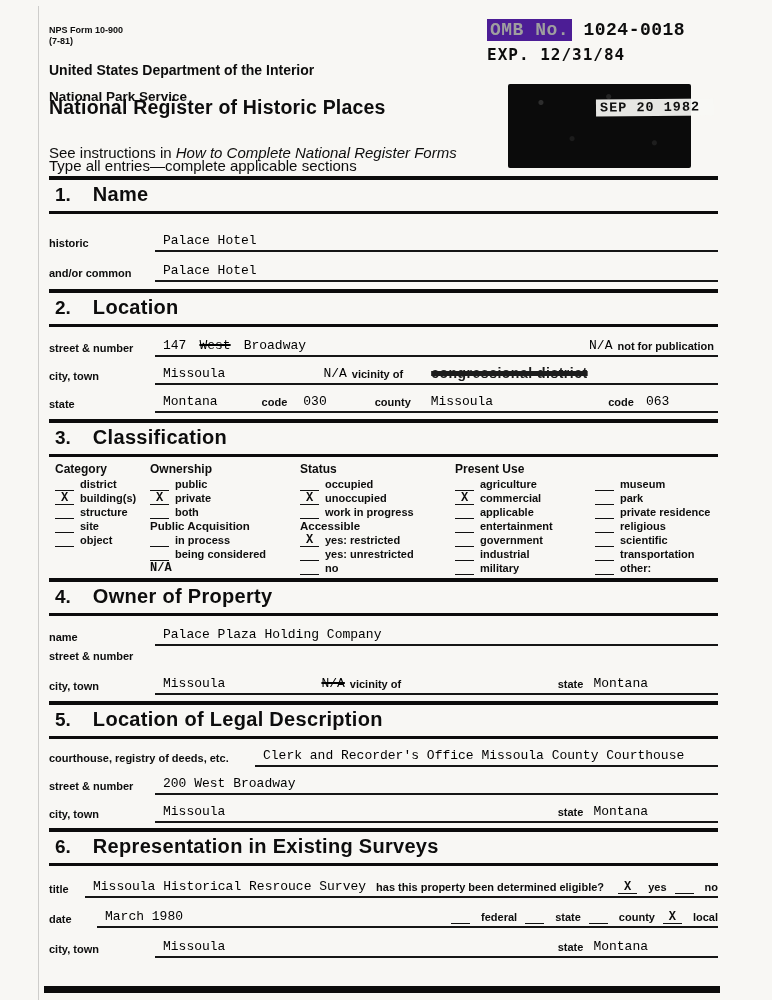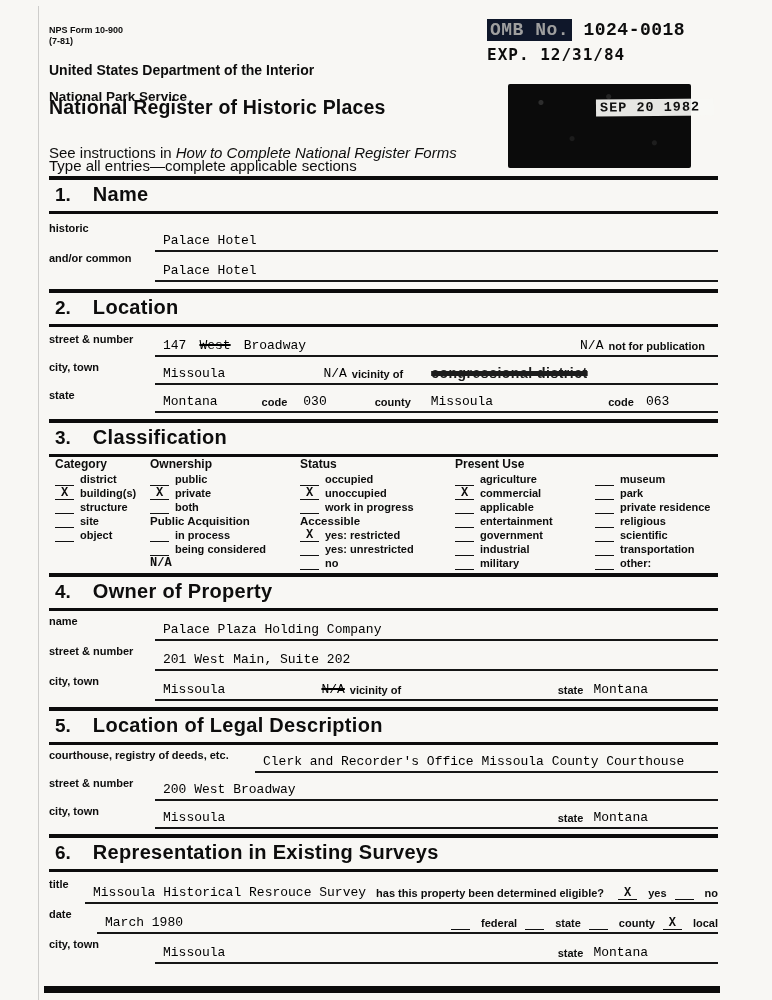--- a/index.html
+++ b/index.html
@@ -4,21 +4,21 @@
 <style>
   *{box-sizing:border-box;margin:0;padding:0}
   body{background:#cfcfcf;font-family:"Liberation Sans",sans-serif}
   .page{position:relative;width:772px;height:1000px;margin:0 auto;background:#f8f7f4;color:#0d0d0d;overflow:hidden}
   .abs{position:absolute}
   .scan-line{left:38px;top:6px;bottom:0;width:1px;background:rgba(60,60,60,.22)}
 
   
   .formno{left:49px;top:25px;font-size:9px;font-weight:700;line-height:11px}
   .ombline{left:487px;top:20px;font-family:"Liberation Mono","DejaVu Sans Mono",monospace;font-size:18px;font-weight:700;letter-spacing:.5px;white-space:nowrap}
-  .ombline .smudge{background:#0f172a;color:#9f9f9f;padding:1px 3px}
+  .ombline .smudge{background:#4c1d95;color:#9f9f9f;padding:1px 3px}
   .exp{left:487px;top:45px;font-family:"DejaVu Sans Mono","Liberation Mono",monospace;font-size:16px;font-weight:700;letter-spacing:1px}
   .dept{left:49px;top:62px;font-size:14px;font-weight:700}
   .agency{left:49px;top:89px;font-size:13.5px;font-weight:700}
   .bigtitle{left:49px;top:97px;font-size:19.5px;font-weight:700;line-height:21.5px;letter-spacing:.2px}
   .instr{left:49px;top:146px;font-size:15px;font-weight:400;line-height:13px}
   .instr .it{font-style:italic}
   .stampbox{left:508px;top:84px;width:183px;height:84px;background:#0b0b0b;border-radius:2px;
     background-image:radial-gradient(circle at 18% 22%,rgba(255,255,255,.14) 0 2px,transparent 3px),
       radial-gradient(circle at 55% 15%,rgba(255,255,255,.10) 0 2px,transparent 3px),
       radial-gradient(circle at 80% 70%,rgba(255,255,255,.08) 0 2px,transparent 3px),
@@ -26,40 +26,40 @@
   .datestrip{left:596px;top:99px;width:118px;height:17px;background:rgba(248,247,244,.93);transform:rotate(-.6deg);
     display:flex;align-items:center;padding-left:4px}
   .datestrip span{font-family:"Liberation Mono",monospace;font-weight:700;font-size:13.5px;letter-spacing:1px;color:#101010;white-space:nowrap}
 
   
   .sections{position:absolute;left:49px;top:176px;width:669px}
   .sechead{border-top:4px solid #0c0c0c;border-bottom:3.5px solid #0c0c0c;padding:2px 6px 4px;display:flex;align-items:baseline}
   .sechead .num{font-size:19px;font-weight:700;margin-right:22px;line-height:24px}
   .sechead .st{font-size:20px;font-weight:700;letter-spacing:.3px;line-height:24px}
 
-  .frow{display:flex;}
+  .frow{display:flex;align-items:flex-end}
   .flab{flex:none;font-size:11px;font-weight:700;padding:0 4px 3px 0;line-height:12px}
   .fline{flex:1;display:flex;align-items:flex-end;border-bottom:2px solid #161616;padding:0 0 2px 8px;min-height:24px}
   .rh26 > .fline{min-height:26px}
   .rh30 > .fline{min-height:30px}
   .mono{font-family:"Liberation Mono","DejaVu Sans Mono",monospace;font-size:13px;color:#000;white-space:nowrap}
   .blab{font-size:11px;font-weight:700;margin-left:5px;padding-bottom:1px;white-space:nowrap}
   .struck{text-decoration:line-through;text-decoration-thickness:2px}
   .scribble{font-size:14px;font-weight:700;text-decoration:line-through;text-decoration-thickness:5px;color:#1c1c1c;letter-spacing:.5px;white-space:nowrap}
   .blank{display:inline-block;flex:none;width:19px;border-bottom:1.5px solid #111;margin-right:6px;
     font-family:"Liberation Mono",monospace;font-size:12px;font-weight:700;text-align:center;line-height:12px;height:13px}
   .w36{width:36px}.w48{width:48px}.w106{width:106px}.w176{width:176px}.w206{width:206px}
   .mt2{margin-top:2px}.mt4{margin-top:4px}.mt5{margin-top:5px}.mt6{margin-top:6px}.mt7{margin-top:7px}.mt8{margin-top:8px}
   .ml6{margin-left:13px}.ml8{margin-left:8px}.ml10{margin-left:10px}.ml12{margin-left:12px}.ml16{margin-left:16px}
   .ml20{margin-left:20px}.ml28{margin-left:28px}.ml44{margin-left:44px}.ml48{margin-left:48px}.ml96{margin-left:96px}
   .ml98{margin-left:98px}.ml115{margin-left:115px}
-  .mla{margin-left:auto}.mr16{margin-right:13px}.mr70{margin-right:70px}
+  .mla{margin-left:auto}.mr16{margin-right:4px}.mr70{margin-right:70px}
 
   
-  .cols{display:flex;padding-left:6px}
+  .cols{display:flex;margin-top:5px;padding-left:6px}
   .c1{width:95px}.c2{width:150px}.c3{width:155px}.c4{width:140px}.c5{flex:1}
   .ck-h{font-size:12px;font-weight:700;height:16px;line-height:14px}
   .ck{display:flex;align-items:flex-start;height:14px;font-size:11px;font-weight:700;line-height:12px}
   .ck-sub{font-size:11.5px;font-weight:700;height:14px;line-height:13px}
   .ck-note{font-family:"Liberation Mono",monospace;font-size:12px;font-weight:700}
 
   .botbar{left:44px;top:986px;width:676px;height:7px;background:#0c0c0c}
 </style>
 </head>
 <body>
@@ -296,23 +296,20 @@
       <span class="st">Owner of Property</span>
     </div>
     <div class="frow rh26 mt4">
       <span class="flab w106">name</span>
       <div class="fline">
         <span class="mono">Palace Plaza Holding Company</span>
       </div>
     </div>
     <div class="frow rh26 mt4">
       <span class="flab w106">street &amp; number</span>
-      <div class="fline">
-        <span class="mono">201 West Main, Suite 202</span>
-      </div>
     </div>
     <div class="frow rh26 mt4">
       <span class="flab w106">city, town</span>
       <div class="fline">
         <span class="mono">Missoula</span>
         <span class="mono struck ml96">N/A</span>
         <span class="blab">vicinity of</span>
         <span class="blab mla">state</span>
         <span class="mono ml10 mr70">Montana</span>
       </div>

